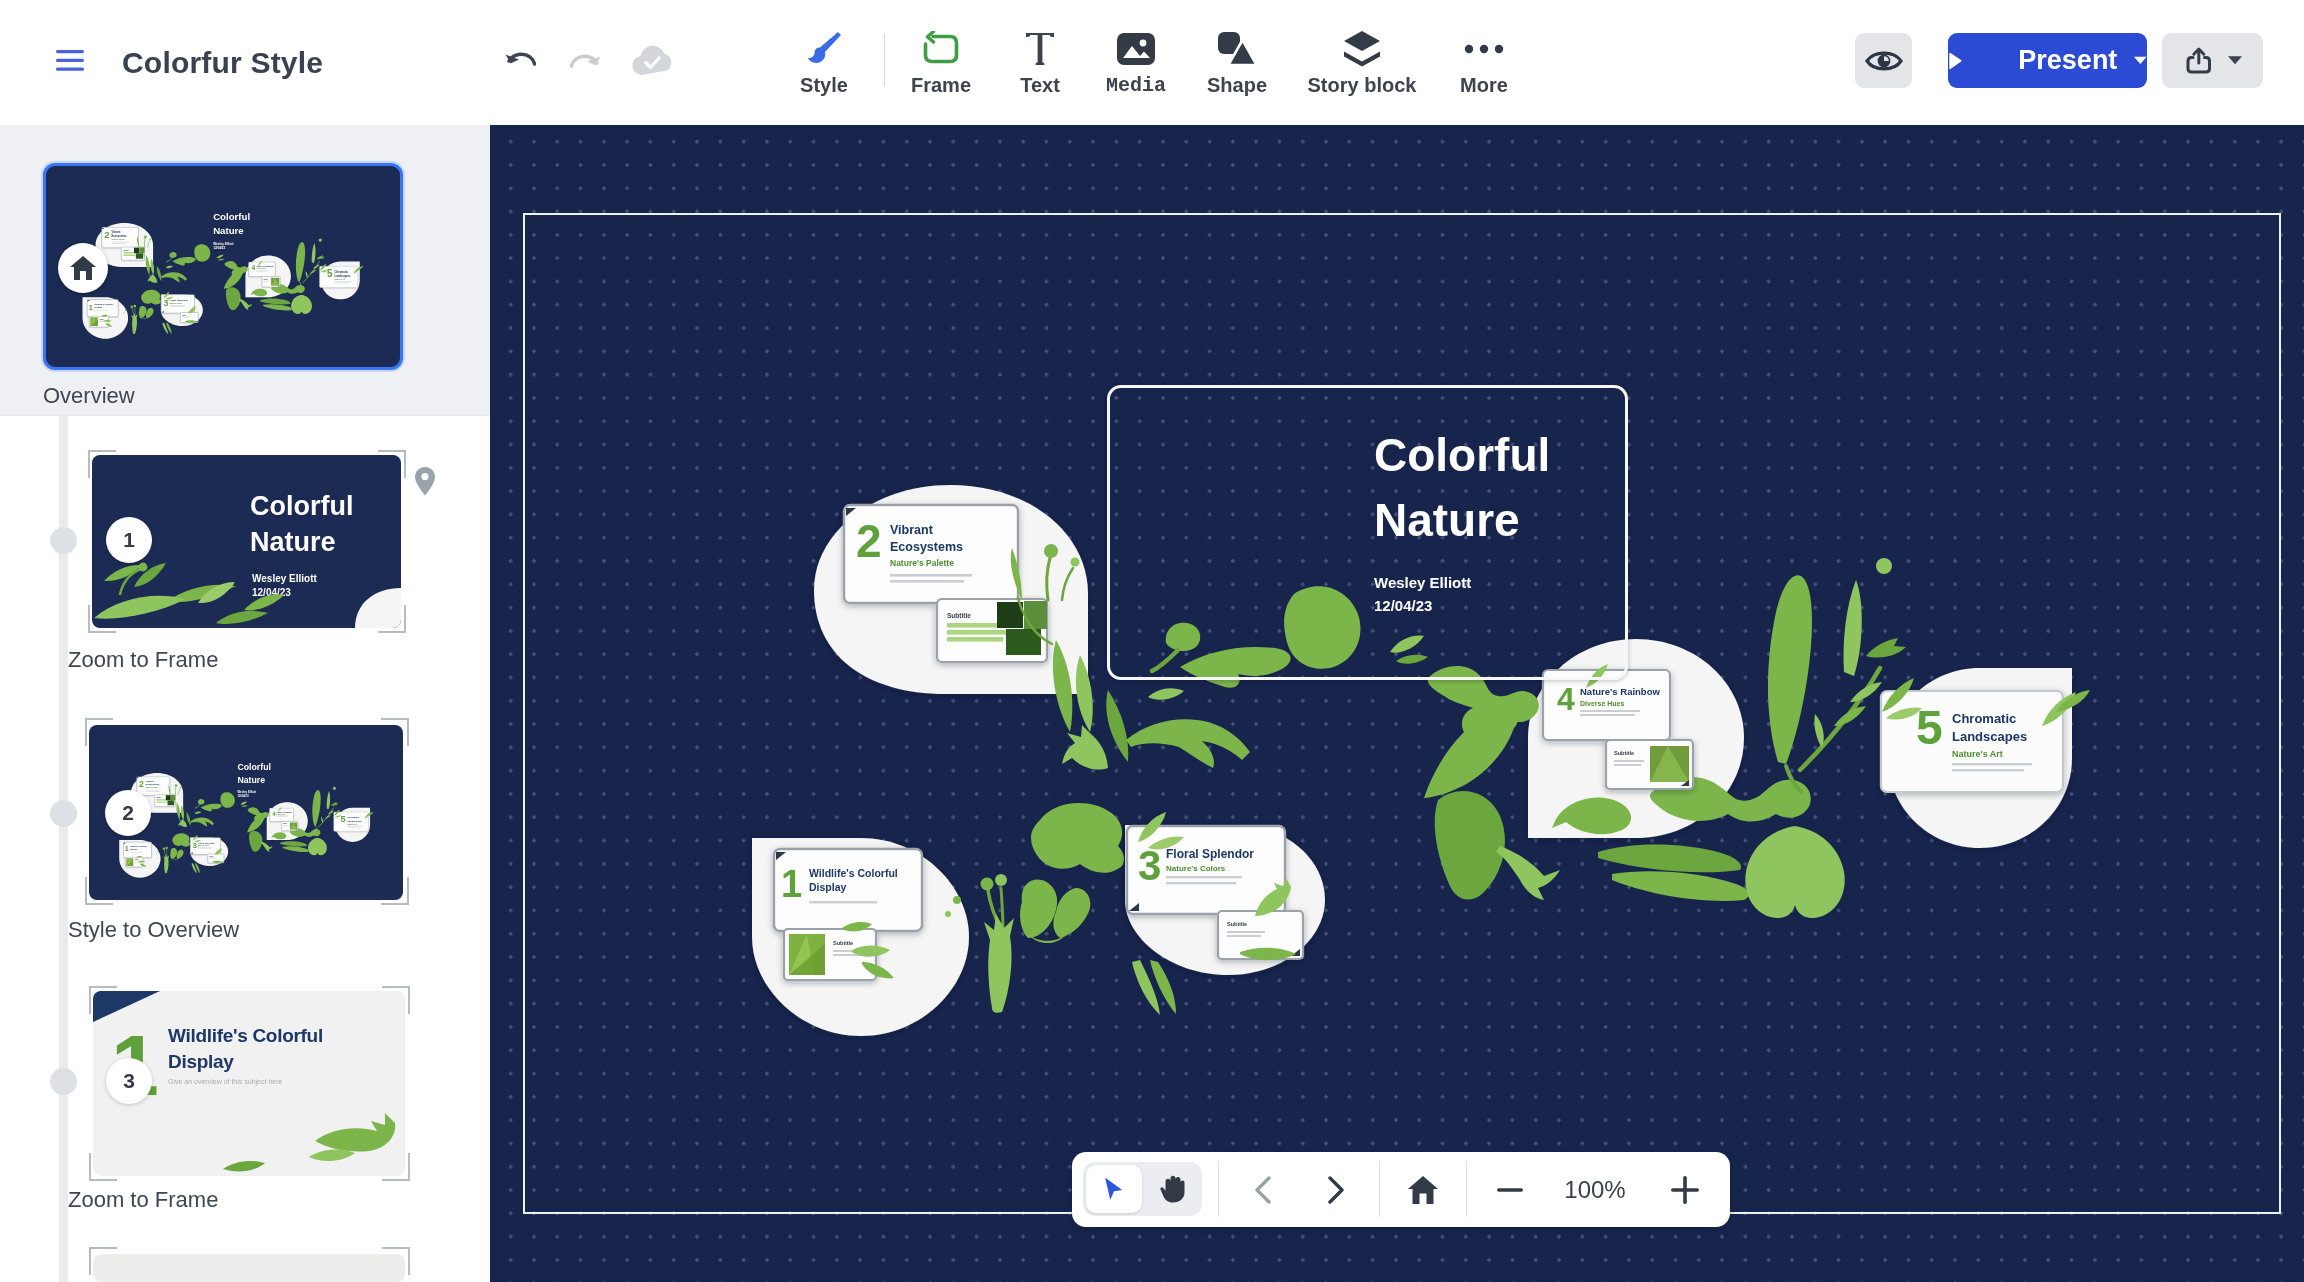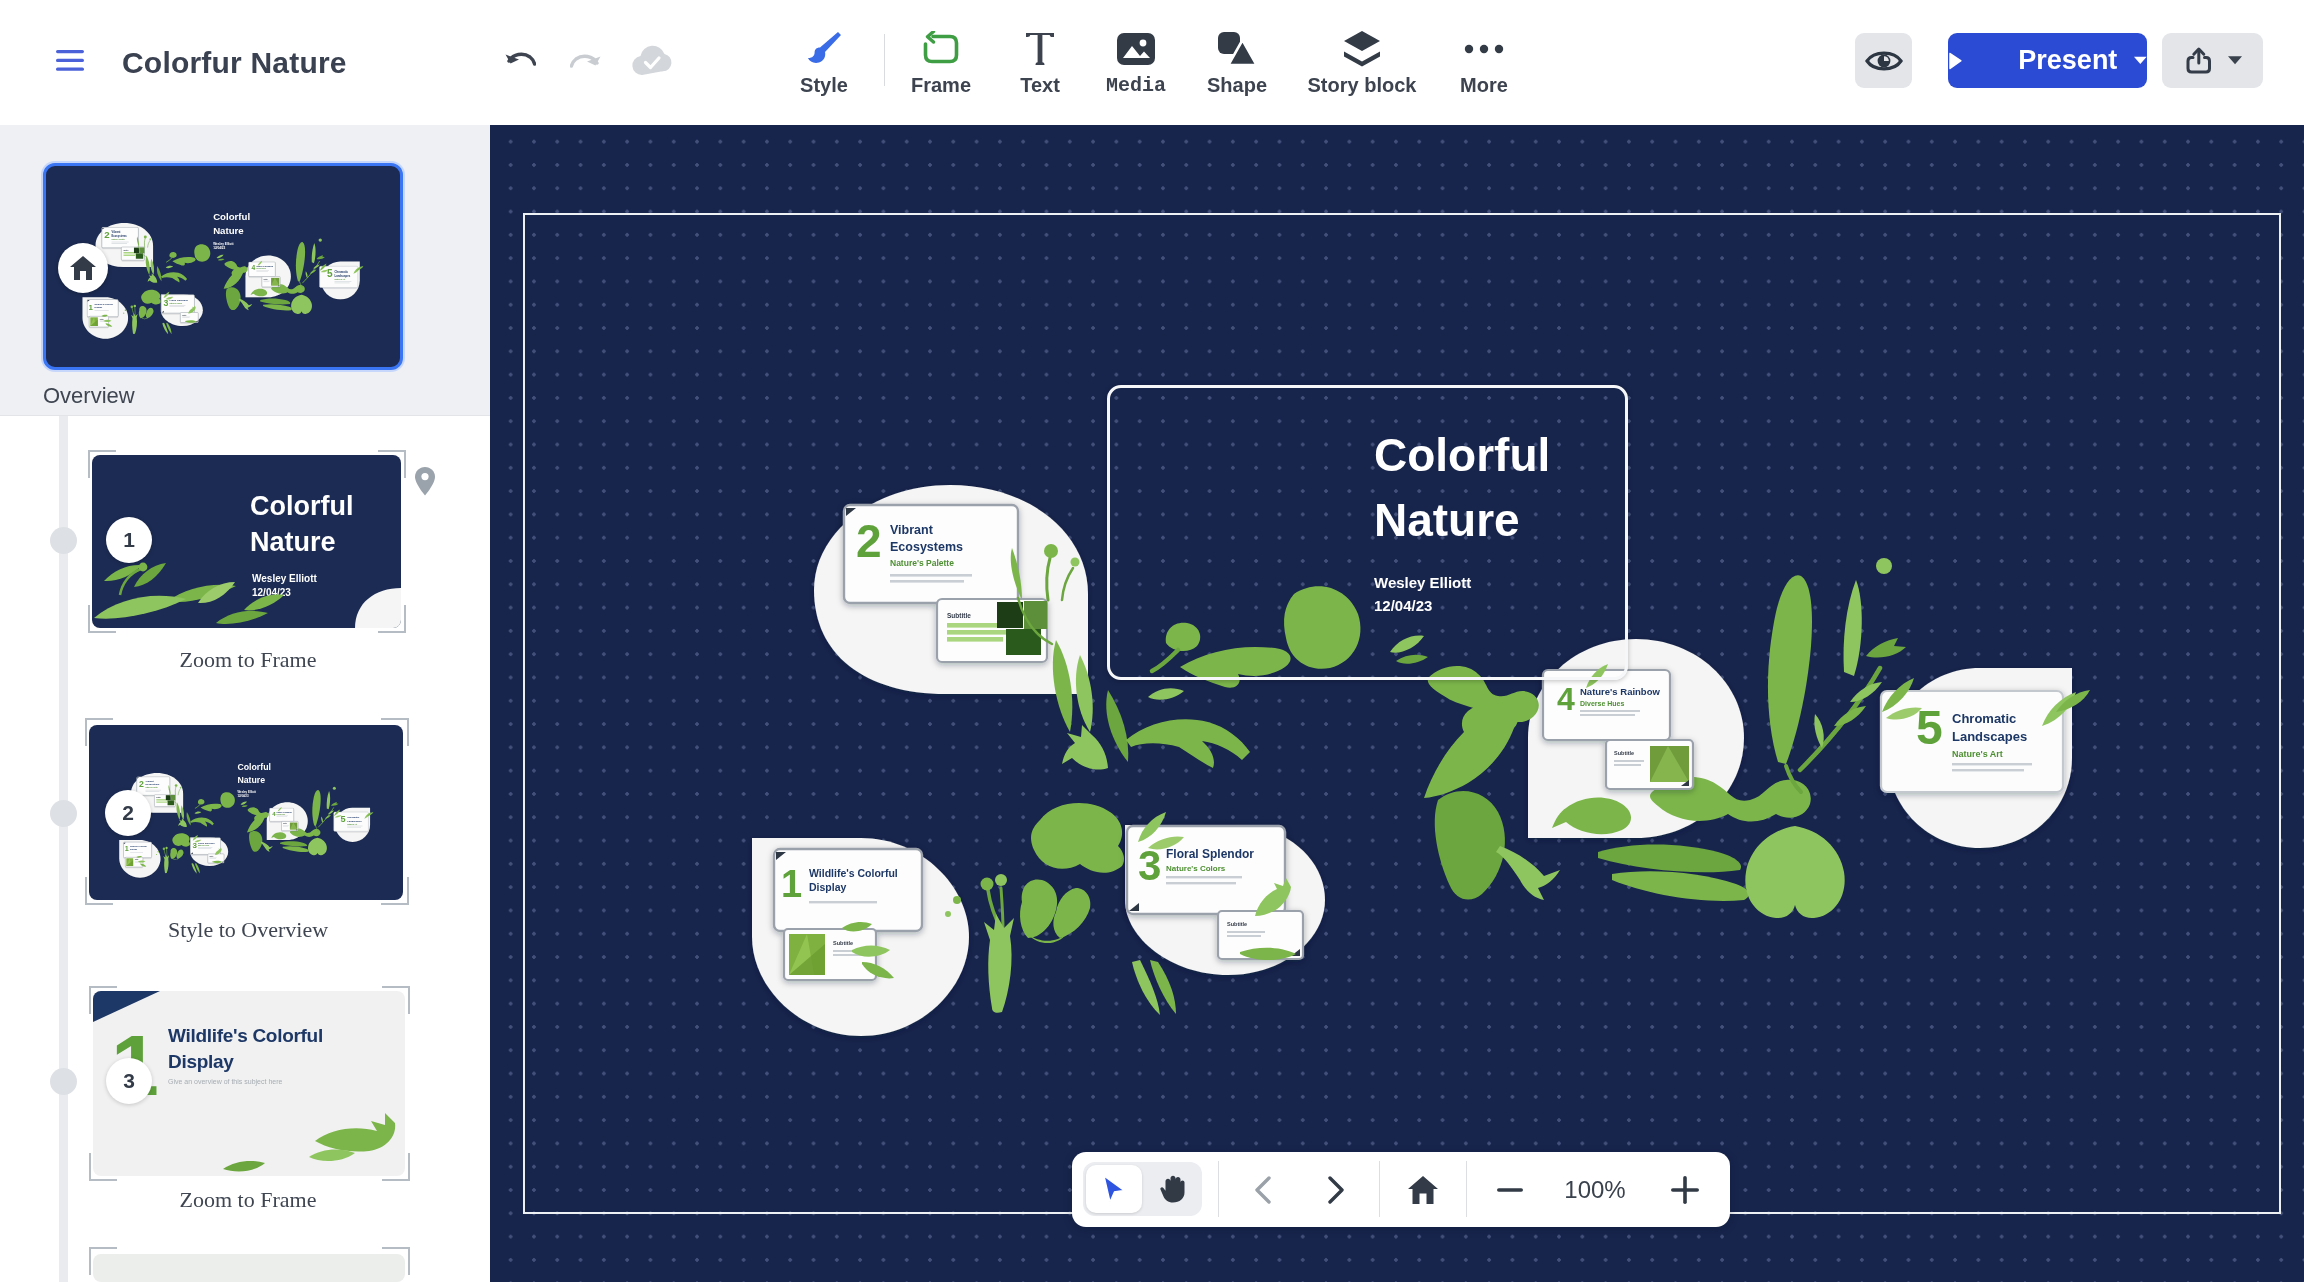--- a/index.html
+++ b/index.html
@@ -15,21 +15,21 @@
   .btn { position:absolute; top:33px; height:55px; border-radius:9px; display:flex; align-items:center; justify-content:center; }
   .graybtn { background:#e3e5e9; }
   
   #sidebar { position:absolute; left:0; top:125px; width:490px; height:1157px; background:#fff; z-index:40; overflow:hidden; }
   #ovsection { position:absolute; left:0; top:0; width:490px; height:291px; background:#eef0f3; border-bottom:1px solid #e2e4e8; }
   #ovthumb { position:absolute; left:43px; top:38px; width:360px; height:207px; background:#1c2b53; border:3px solid #3a76f4; border-radius:12px; box-shadow:0 0 0 2px #c7d7fb; overflow:hidden; }
   #ovlabel { position:absolute; left:43px; top:258px; width:360px; text-align:left; font-size:22px; color:#3f4652; }
   .timeline { position:absolute; left:59px; top:291px; width:9px; height:866px; background:#e9ebee; }
   .tbullet { position:absolute; left:50px; width:27px; height:27px; border-radius:50%; background:#dde0e5; }
   .thumbwrap { position:absolute; border-radius:8px; overflow:hidden; }
-  .slidelabel { position:absolute; width:360px; text-align:center; font-size:22px; color:#3f4652;font-family:Liberation Serif, serif; }
+  .slidelabel { position:absolute; width:360px; text-align:left; font-size:22px; color:#3f4652; }
   .badge { position:absolute; width:46px; height:46px; border-radius:50%; background:#fff; box-shadow:0 1px 4px rgba(0,0,0,.18); display:flex; align-items:center; justify-content:center; font-size:21px; font-weight:bold; color:#333b48; z-index:5;}
   .brk { position:absolute; }
   .brk i { position:absolute; width:28px; height:28px; border:0 solid #b6bcc4; }
   .brk i.tl { left:0; top:0; border-left-width:2px; border-top-width:2px; }
   .brk i.tr { right:0; top:0; border-right-width:2px; border-top-width:2px; }
   .brk i.bl { left:0; bottom:0; border-left-width:2px; border-bottom-width:2px; }
   .brk i.br { right:0; bottom:0; border-right-width:2px; border-bottom-width:2px; }
   
   #canvas { position:absolute; left:490px; top:125px; width:1814px; height:1157px; background:#17244c; overflow:hidden;
     background-image: radial-gradient(circle, #43517a 1.5px, rgba(67,81,122,0) 1.95px);
@@ -45,21 +45,21 @@
 </style>
 </head>
 <body>
 
 <div id="topbar">
   <svg class="abs" style="left:56px;top:50px" width="28" height="22" viewBox="0 0 28 22">
     <rect x="0" y="0" width="28" height="3.2" rx="1.6" fill="#4b61d9"></rect>
     <rect x="0" y="8.8" width="28" height="3.2" rx="1.6" fill="#4b61d9"></rect>
     <rect x="0" y="17.6" width="28" height="3.2" rx="1.6" fill="#4b61d9"></rect>
   </svg>
-  <div class="title">Colorfur Nature</div>
+  <div class="title">Colorfur Style</div>
   <svg class="abs" style="left:504px;top:48px" width="32" height="26" viewBox="0 0 32 26">
     <path d="M5 13 C9 6 19 4 26 9 C28.5 11 30 13.5 30.6 16" fill="none" stroke="#3e4551" stroke-width="3.4" stroke-linecap="round"></path>
     <path d="M1.5 6.5 L6.5 15.5 L15 11.5 Z" fill="#3e4551"></path>
   </svg>
   <svg class="abs" style="left:570px;top:50px" width="32" height="24" viewBox="0 0 32 24">
     <path d="M27 13 C23 6 13 4 6 9 C3.5 11 2 13.5 1.4 16" fill="none" stroke="#c9cdd2" stroke-width="3.4" stroke-linecap="round"></path>
     <path d="M30.5 6.5 L25.5 15.5 L17 11.5 Z" fill="#c9cdd2"></path>
   </svg>
   <svg class="abs" style="left:631px;top:44px" width="42" height="34" viewBox="0 0 42 34">
     <path d="M11 31 a9.5 9.5 0 0 1 -1.5 -18.9 a12.5 12.5 0 0 1 24 -2.2 a8.8 8.8 0 0 1 -1.5 17.4 q-1 0.3 -2 0.3 Z" fill="#d3d6da"></path>

